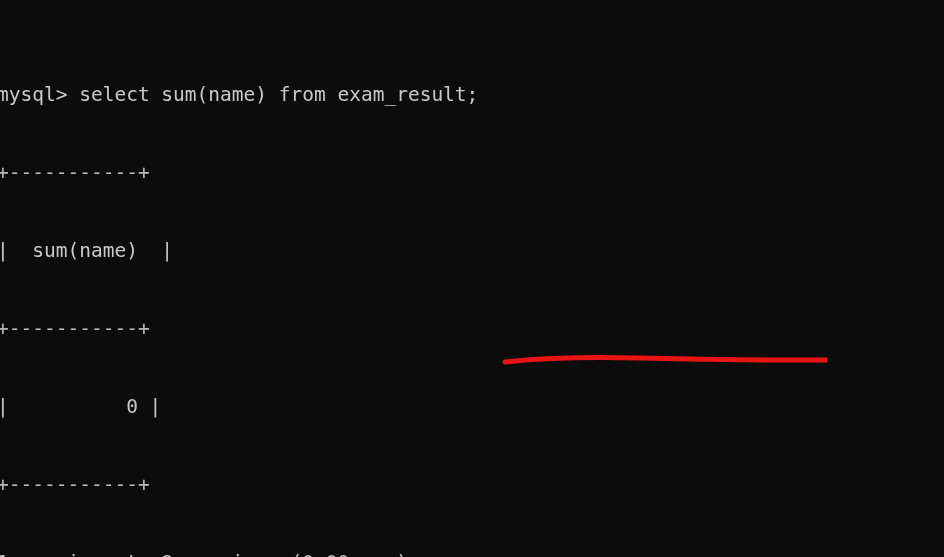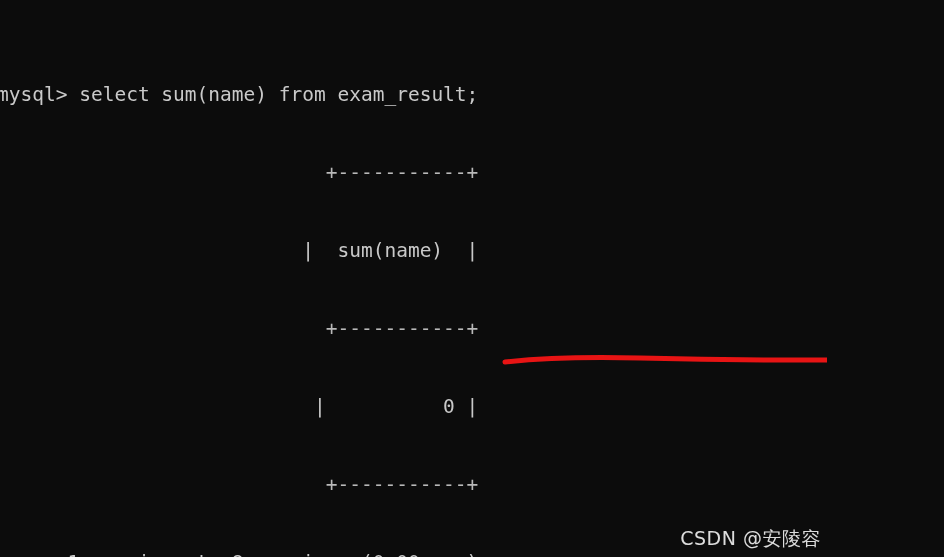--- a/index.html
+++ b/index.html
@@ -11,21 +11,20 @@
     position: relative;
     width: 827px;
     height: 557px;
     background: #0c0c0c;
     overflow: hidden;
     font-family: "DejaVu Sans Mono", "Liberation Mono", monospace;
     font-size: 19.5px;
     line-height: 26px;
     color: #c9c9c9;
     letter-spacing: 0px;
-    text-align: right;
   }
   .screen {
     position: absolute;
     left: -3px;
     top: 4px;
     white-space: pre;
   }
   .line {
     height: 26px;
     white-space: pre;
@@ -91,15 +90,14 @@
 
   </div>
 
   <svg id="annotation" viewBox="0 0 944 557" preserveAspectRatio="none" aria-hidden="true">
     <path d="M 505 362 Q 560 356 640 358 Q 720 360 800 360 L 838 360
              C 840 356 840 344 841 334
              C 845 320 860 310 880 303
              C 905 296 925 292 944 289" fill="none" stroke="#e81414" stroke-width="5" stroke-linecap="round" stroke-linejoin="round"></path>
   </svg>
 
-  <div id="watermark">CSDN @安陵容</div>
 
 </div>
 
 </body></html>

